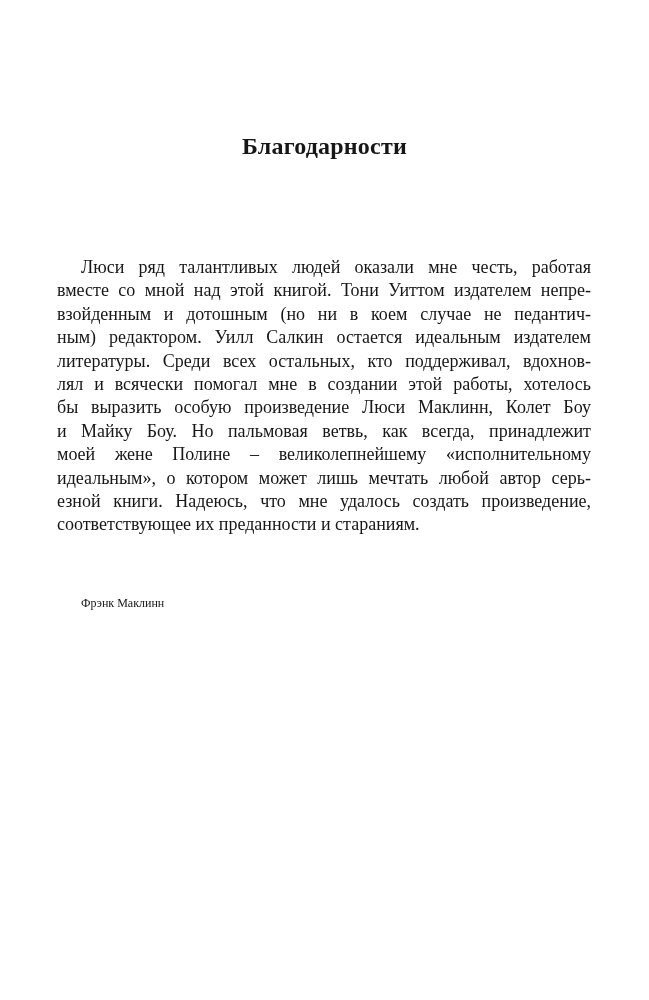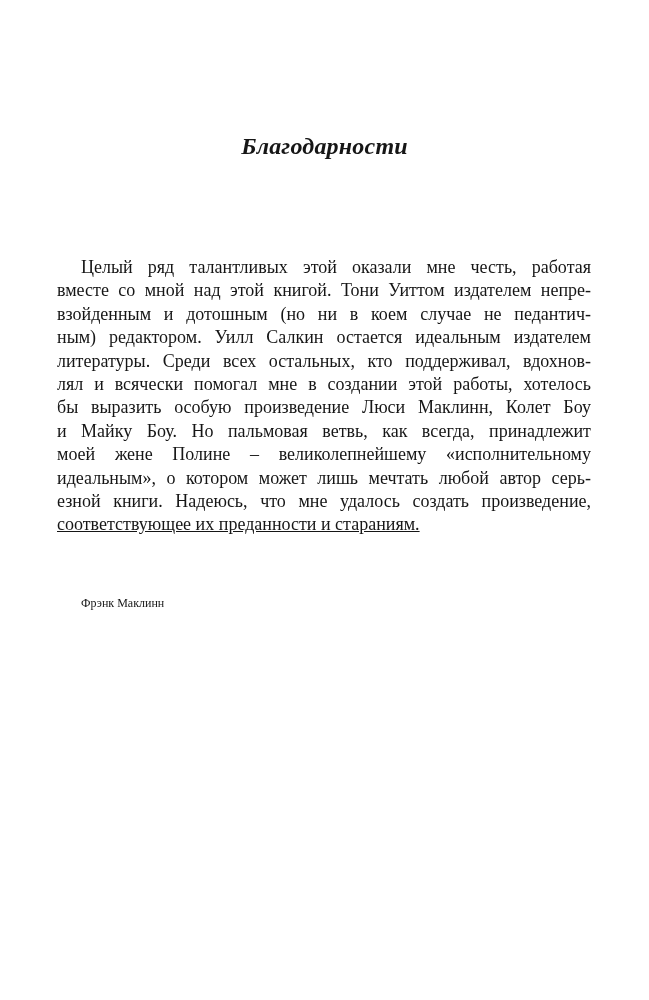--- a/index.html
+++ b/index.html
@@ -23,60 +23,58 @@
   .heading {
     position: absolute;
     top: 131px;
     left: 0;
     width: 100%;
     margin: 0;
     text-align: center;
     font-size: 24px;
     line-height: 30px;
     font-weight: bold;
-    font-style: italic;
     letter-spacing: 0.2px;
   }
   .paragraph {
     position: absolute;
     top: 256px;
     left: 57px;
     width: 534px;
     font-size: 18px;
     line-height: 23.4px;
   }
   .line {
     text-align: justify;
     text-align-last: justify;
   }
   .line.first-line {
     text-indent: 24px;
   }
   .line.last-line {
     text-align-last: left;
-    text-decoration: underline;
   }
   .signature {
     position: absolute;
     top: 592px;
     left: 81px;
     margin: 0;
     font-size: 12px;
     line-height: 23.4px;
   }
 </style>
 </head>
 <body>
 
 <div class="page">
 
   <h1 class="heading">Благодарности</h1>
 
   <div class="paragraph">
-      <div class="line first-line">Целый ряд талантливых этой оказали мне честь, работая</div>
+      <div class="line first-line">Люси ряд талантливых людей оказали мне честь, работая</div>
       <div class="line">вместе со мной над этой книгой. Тони Уиттом издателем непре-</div>
       <div class="line">взойденным и дотошным (но ни в коем случае не педантич-</div>
       <div class="line">ным) редактором. Уилл Салкин остается идеальным издателем</div>
       <div class="line">литературы. Среди всех остальных, кто поддерживал, вдохнов-</div>
       <div class="line">лял и всячески помогал мне в создании этой работы, хотелось</div>
       <div class="line">бы выразить особую произведение Люси Маклинн, Колет Боу</div>
       <div class="line">и Майку Боу. Но пальмовая ветвь, как всегда, принадлежит</div>
       <div class="line">моей жене Полине – великолепнейшему «исполнительному</div>
       <div class="line">идеальным», о котором может лишь мечтать любой автор серь-</div>
       <div class="line">езной книги. Надеюсь, что мне удалось создать произведение,</div>

